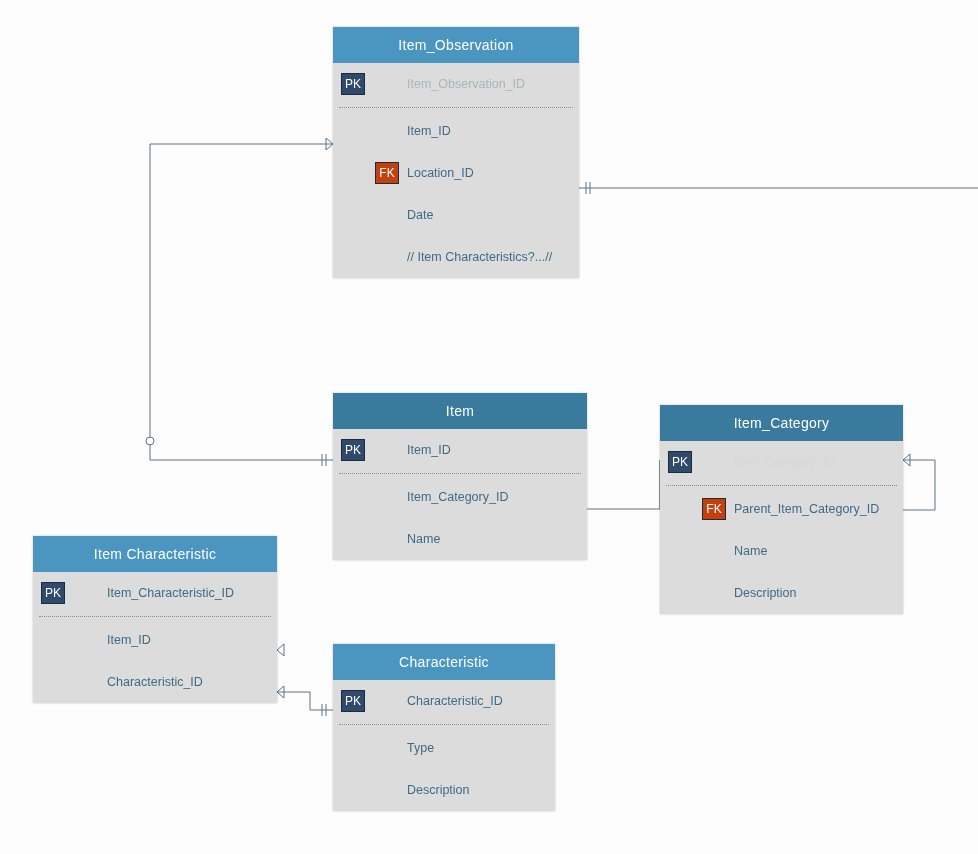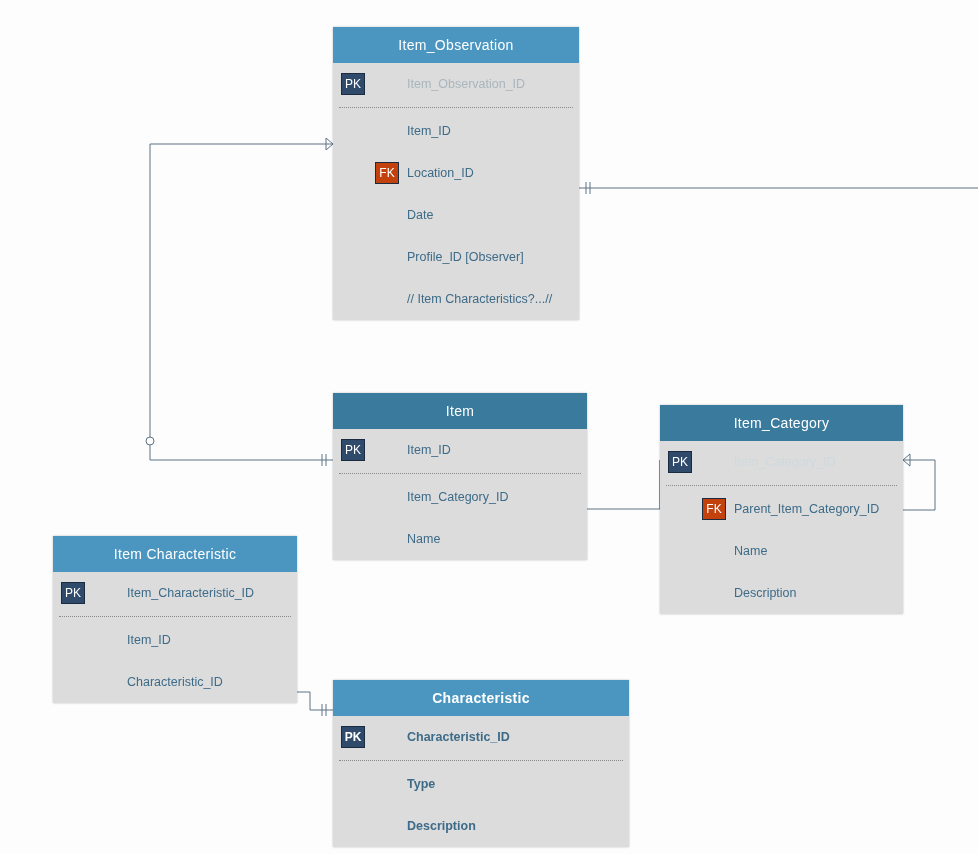--- a/index.html
+++ b/index.html
@@ -122,21 +122,20 @@
     <span class="tag">PK</span>
     <span>Item_Observation_ID</span>
   </div>
   <div class="pk-divider"></div>
   <div class="field-row">Item_ID</div>
   <div class="field-row">
     <span class="tag fk">FK</span>
     <span>Location_ID</span>
   </div>
   <div class="field-row">Date</div>
-  <div class="field-row">Profile_ID [Observer]</div>
   <div class="field-row">// Item Characteristics?...//</div>
 </div>
 
 <div class="entity" style="left:333px; top:393px; width:254px;">
   <div class="entity-header dark">Item</div>
   <div class="field-row">
     <span class="tag">PK</span>
     <span>Item_ID</span>
   </div>
   <div class="pk-divider"></div>
@@ -152,32 +151,32 @@
   </div>
   <div class="pk-divider"></div>
   <div class="field-row">
     <span class="tag fk">FK</span>
     <span>Parent_Item_Category_ID</span>
   </div>
   <div class="field-row">Name</div>
   <div class="field-row">Description</div>
 </div>
 
-<div class="entity" style="left:33px; top:536px; width:244px;margin-left:20px;">
+<div class="entity" style="left:33px; top:536px; width:244px;">
   <div class="entity-header">Item Characteristic</div>
   <div class="field-row">
     <span class="tag">PK</span>
     <span>Item_Characteristic_ID</span>
   </div>
   <div class="pk-divider"></div>
   <div class="field-row">Item_ID</div>
   <div class="field-row">Characteristic_ID</div>
 </div>
 
-<div class="entity" style="left:333px; top:680px; width:296px;font-weight:bold;">
+<div class="entity" style="left:333px; top:644px; width:222px;">
   <div class="entity-header">Characteristic</div>
   <div class="field-row">
     <span class="tag">PK</span>
     <span>Characteristic_ID</span>
   </div>
   <div class="pk-divider"></div>
   <div class="field-row">Type</div>
   <div class="field-row">Description</div>
 </div>
 

